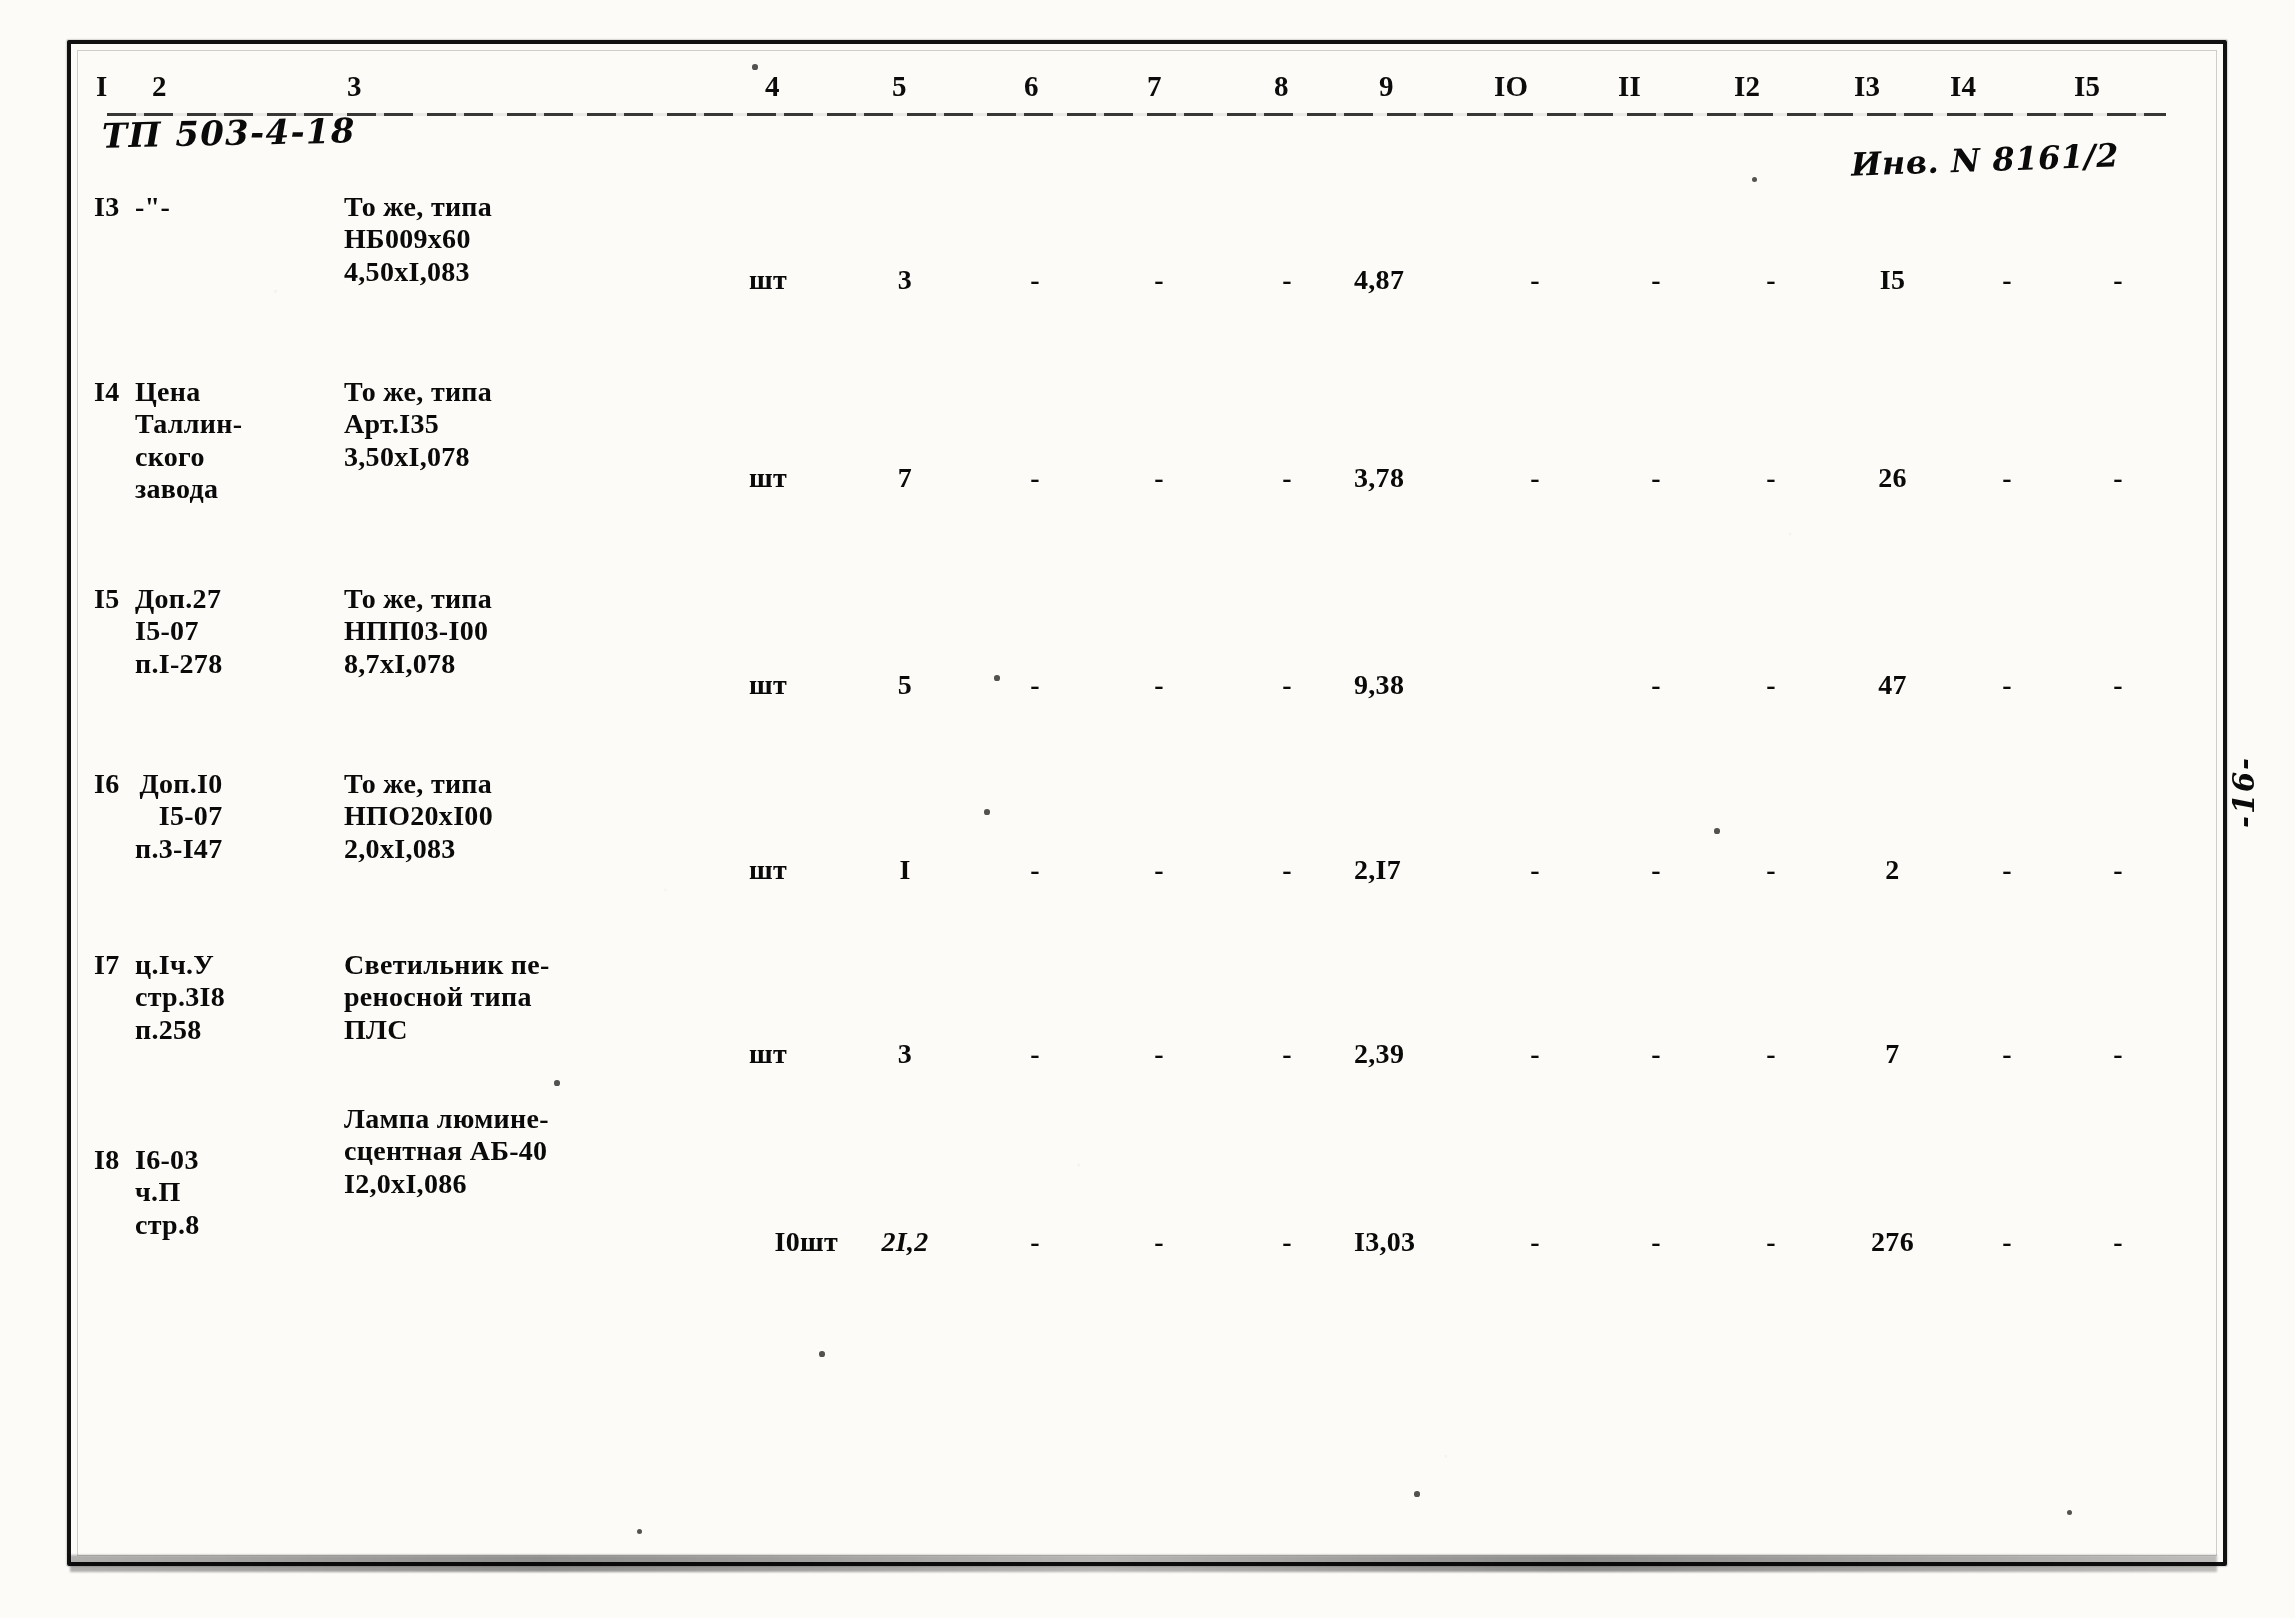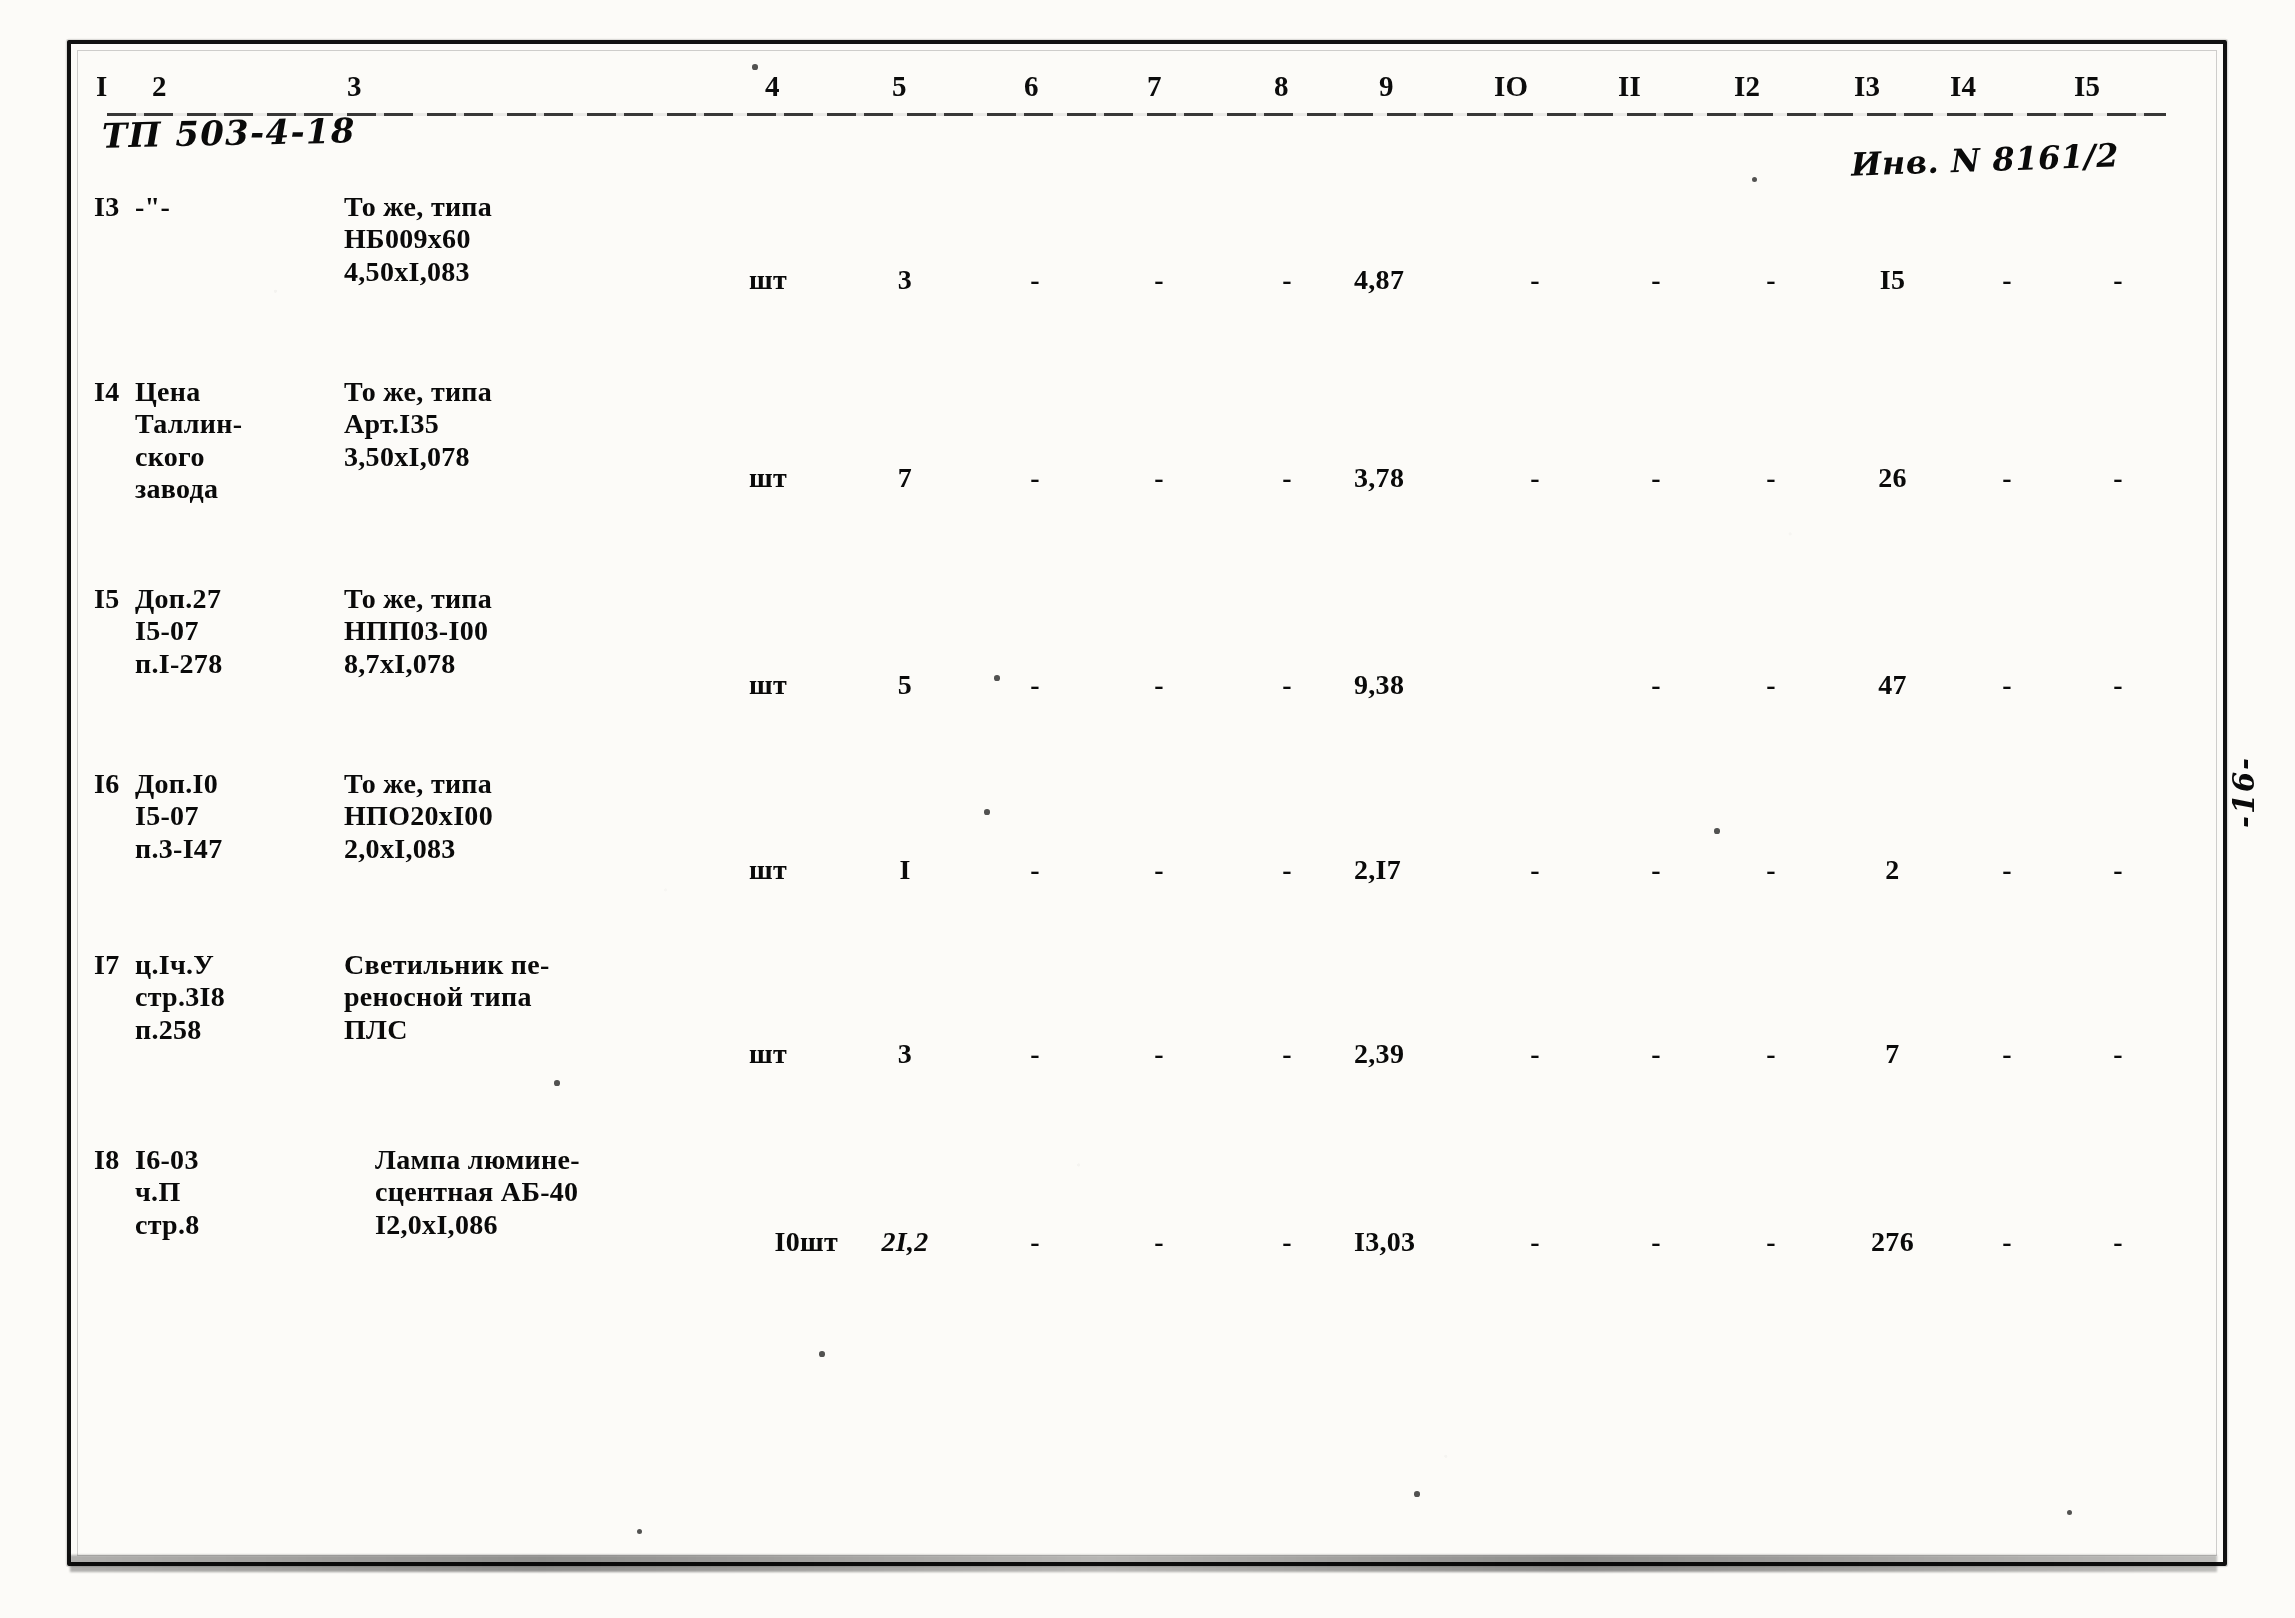--- a/index.html
+++ b/index.html
@@ -213,21 +213,21 @@
       <div class="tw cell x-c8" style="top: 669px;">-</div>
       <div class="tw cell x-c9" style="top: 669px;">9,38</div>
       <div class="tw cell x-c11" style="top: 669px;">-</div>
       <div class="tw cell x-c12" style="top: 669px;">-</div>
       <div class="tw cell x-c13" style="top: 669px;">47</div>
       <div class="tw cell x-c14" style="top: 669px;">-</div>
       <div class="tw cell x-c15" style="top: 669px;">-</div>
     </div>
     <div class="row" style="top: 0px;">
       <div class="tw c1 x-num" style="top: 768px;">I6</div>
-      <div class="tw c2 x-src lines" style="top: 768px;"><span>Доп.I0</span><span>I5-07</span><span>п.3-I47</span></div>
+      <div class="tw c2 x-src lines" style="top: 768px; text-align: right;"><span>Доп.I0</span><span>I5-07</span><span>п.3-I47</span></div>
       <div class="tw c3 x-name lines" style="top: 768px;"><span>То же, типа</span><span>НПО20хI00</span><span>2,0хI,083</span></div>
       <div class="tw cell x-unit" style="top: 854px;">шт</div>
       <div class="tw cell x-qty" style="top: 854px;">I</div>
       <div class="tw cell x-c6" style="top: 854px;">-</div>
       <div class="tw cell x-c7" style="top: 854px;">-</div>
       <div class="tw cell x-c8" style="top: 854px;">-</div>
       <div class="tw cell x-c9" style="top: 854px;">2,I7</div>
       <div class="tw cell x-c10" style="top: 854px;">-</div>
       <div class="tw cell x-c11" style="top: 854px;">-</div>
       <div class="tw cell x-c12" style="top: 854px;">-</div>
@@ -248,21 +248,21 @@
       <div class="tw cell x-c10" style="top: 1038px;">-</div>
       <div class="tw cell x-c11" style="top: 1038px;">-</div>
       <div class="tw cell x-c12" style="top: 1038px;">-</div>
       <div class="tw cell x-c13" style="top: 1038px;">7</div>
       <div class="tw cell x-c14" style="top: 1038px;">-</div>
       <div class="tw cell x-c15" style="top: 1038px;">-</div>
     </div>
     <div class="row" style="top: 0px;">
       <div class="tw c1 x-num" style="top: 1144px;">I8</div>
       <div class="tw c2 x-src lines" style="top: 1144px;"><span>I6-03</span><span>ч.П</span><span>стр.8</span></div>
-      <div class="tw c3 x-name lines" style="top: 1144px; margin-left: 31px;"><span>Лампа люмине-</span><span>сцентная АБ-40</span><span>I2,0хI,086</span></div>
+      <div class="tw c3 x-name lines" style="top: 1103px;"><span>Лампа люмине-</span><span>сцентная АБ-40</span><span>I2,0хI,086</span></div>
       <div class="tw cell x-unit" style="top: 1226px; text-align: right;">I0шт</div>
       <div class="tw cell x-qty" style="top: 1226px; font-style: italic;">2I,2</div>
       <div class="tw cell x-c6" style="top: 1226px;">-</div>
       <div class="tw cell x-c7" style="top: 1226px;">-</div>
       <div class="tw cell x-c8" style="top: 1226px;">-</div>
       <div class="tw cell x-c9" style="top: 1226px;">I3,03</div>
       <div class="tw cell x-c10" style="top: 1226px;">-</div>
       <div class="tw cell x-c11" style="top: 1226px;">-</div>
       <div class="tw cell x-c12" style="top: 1226px;">-</div>
       <div class="tw cell x-c13" style="top: 1226px;">276</div>

